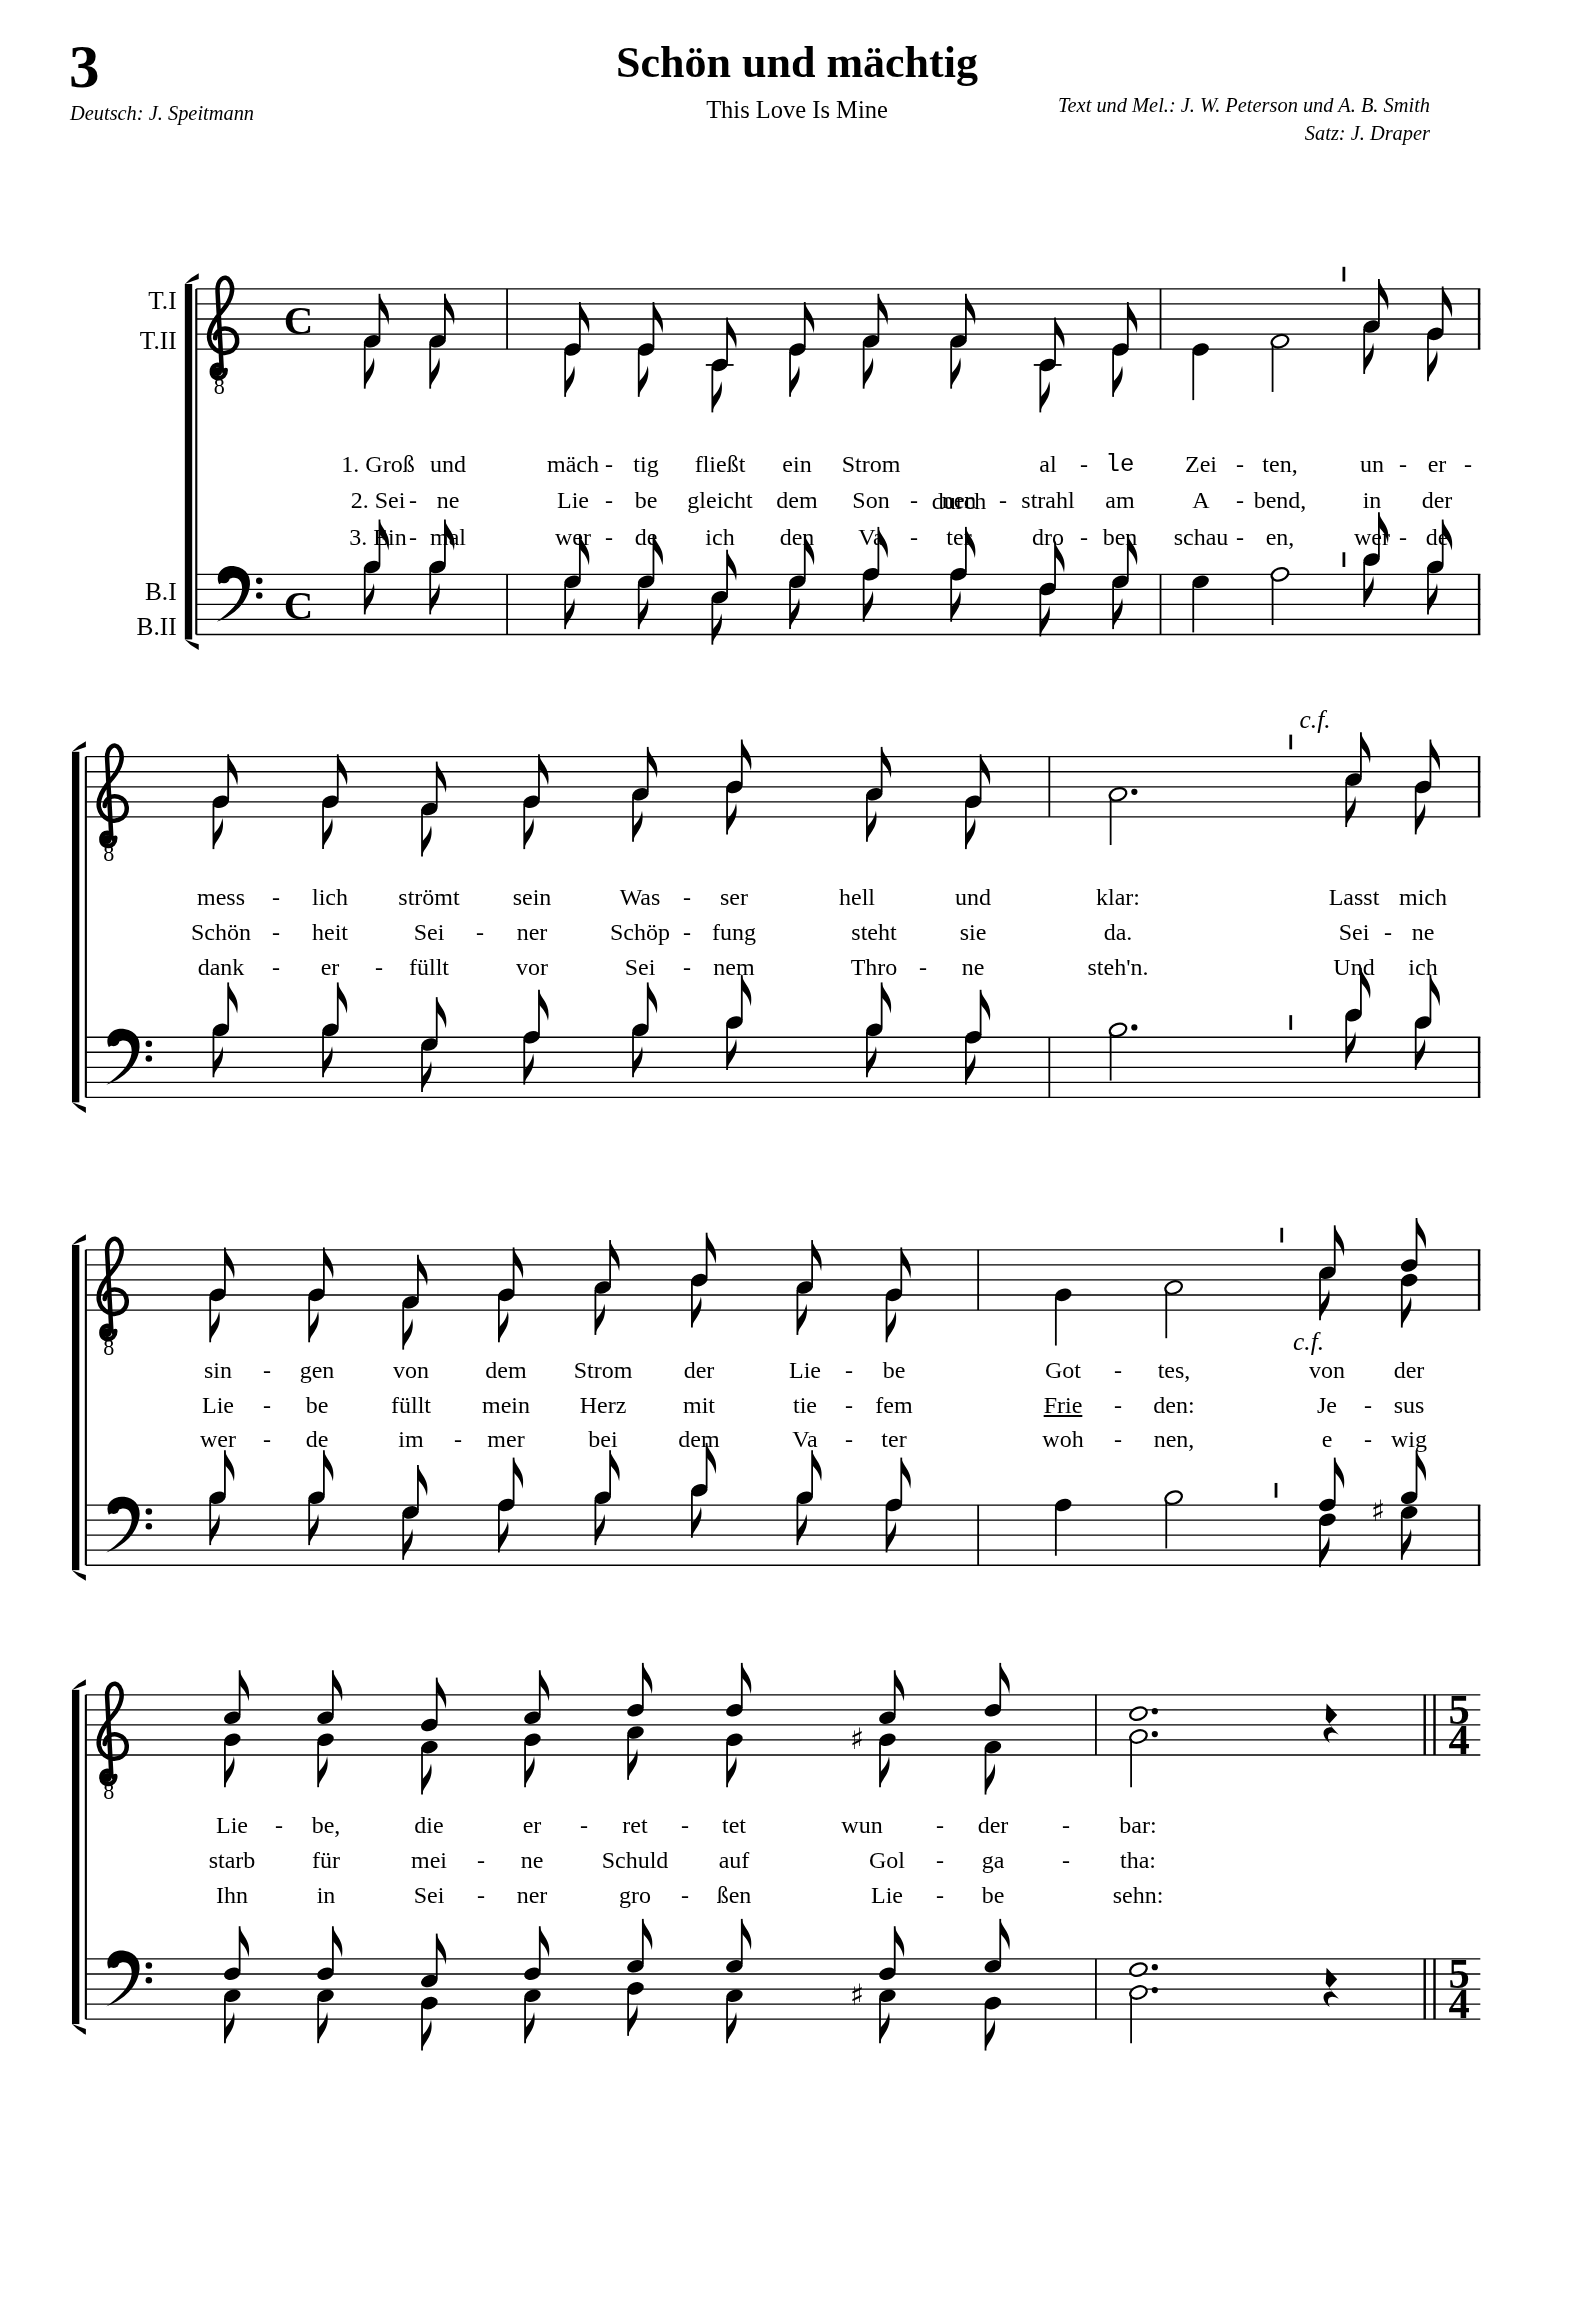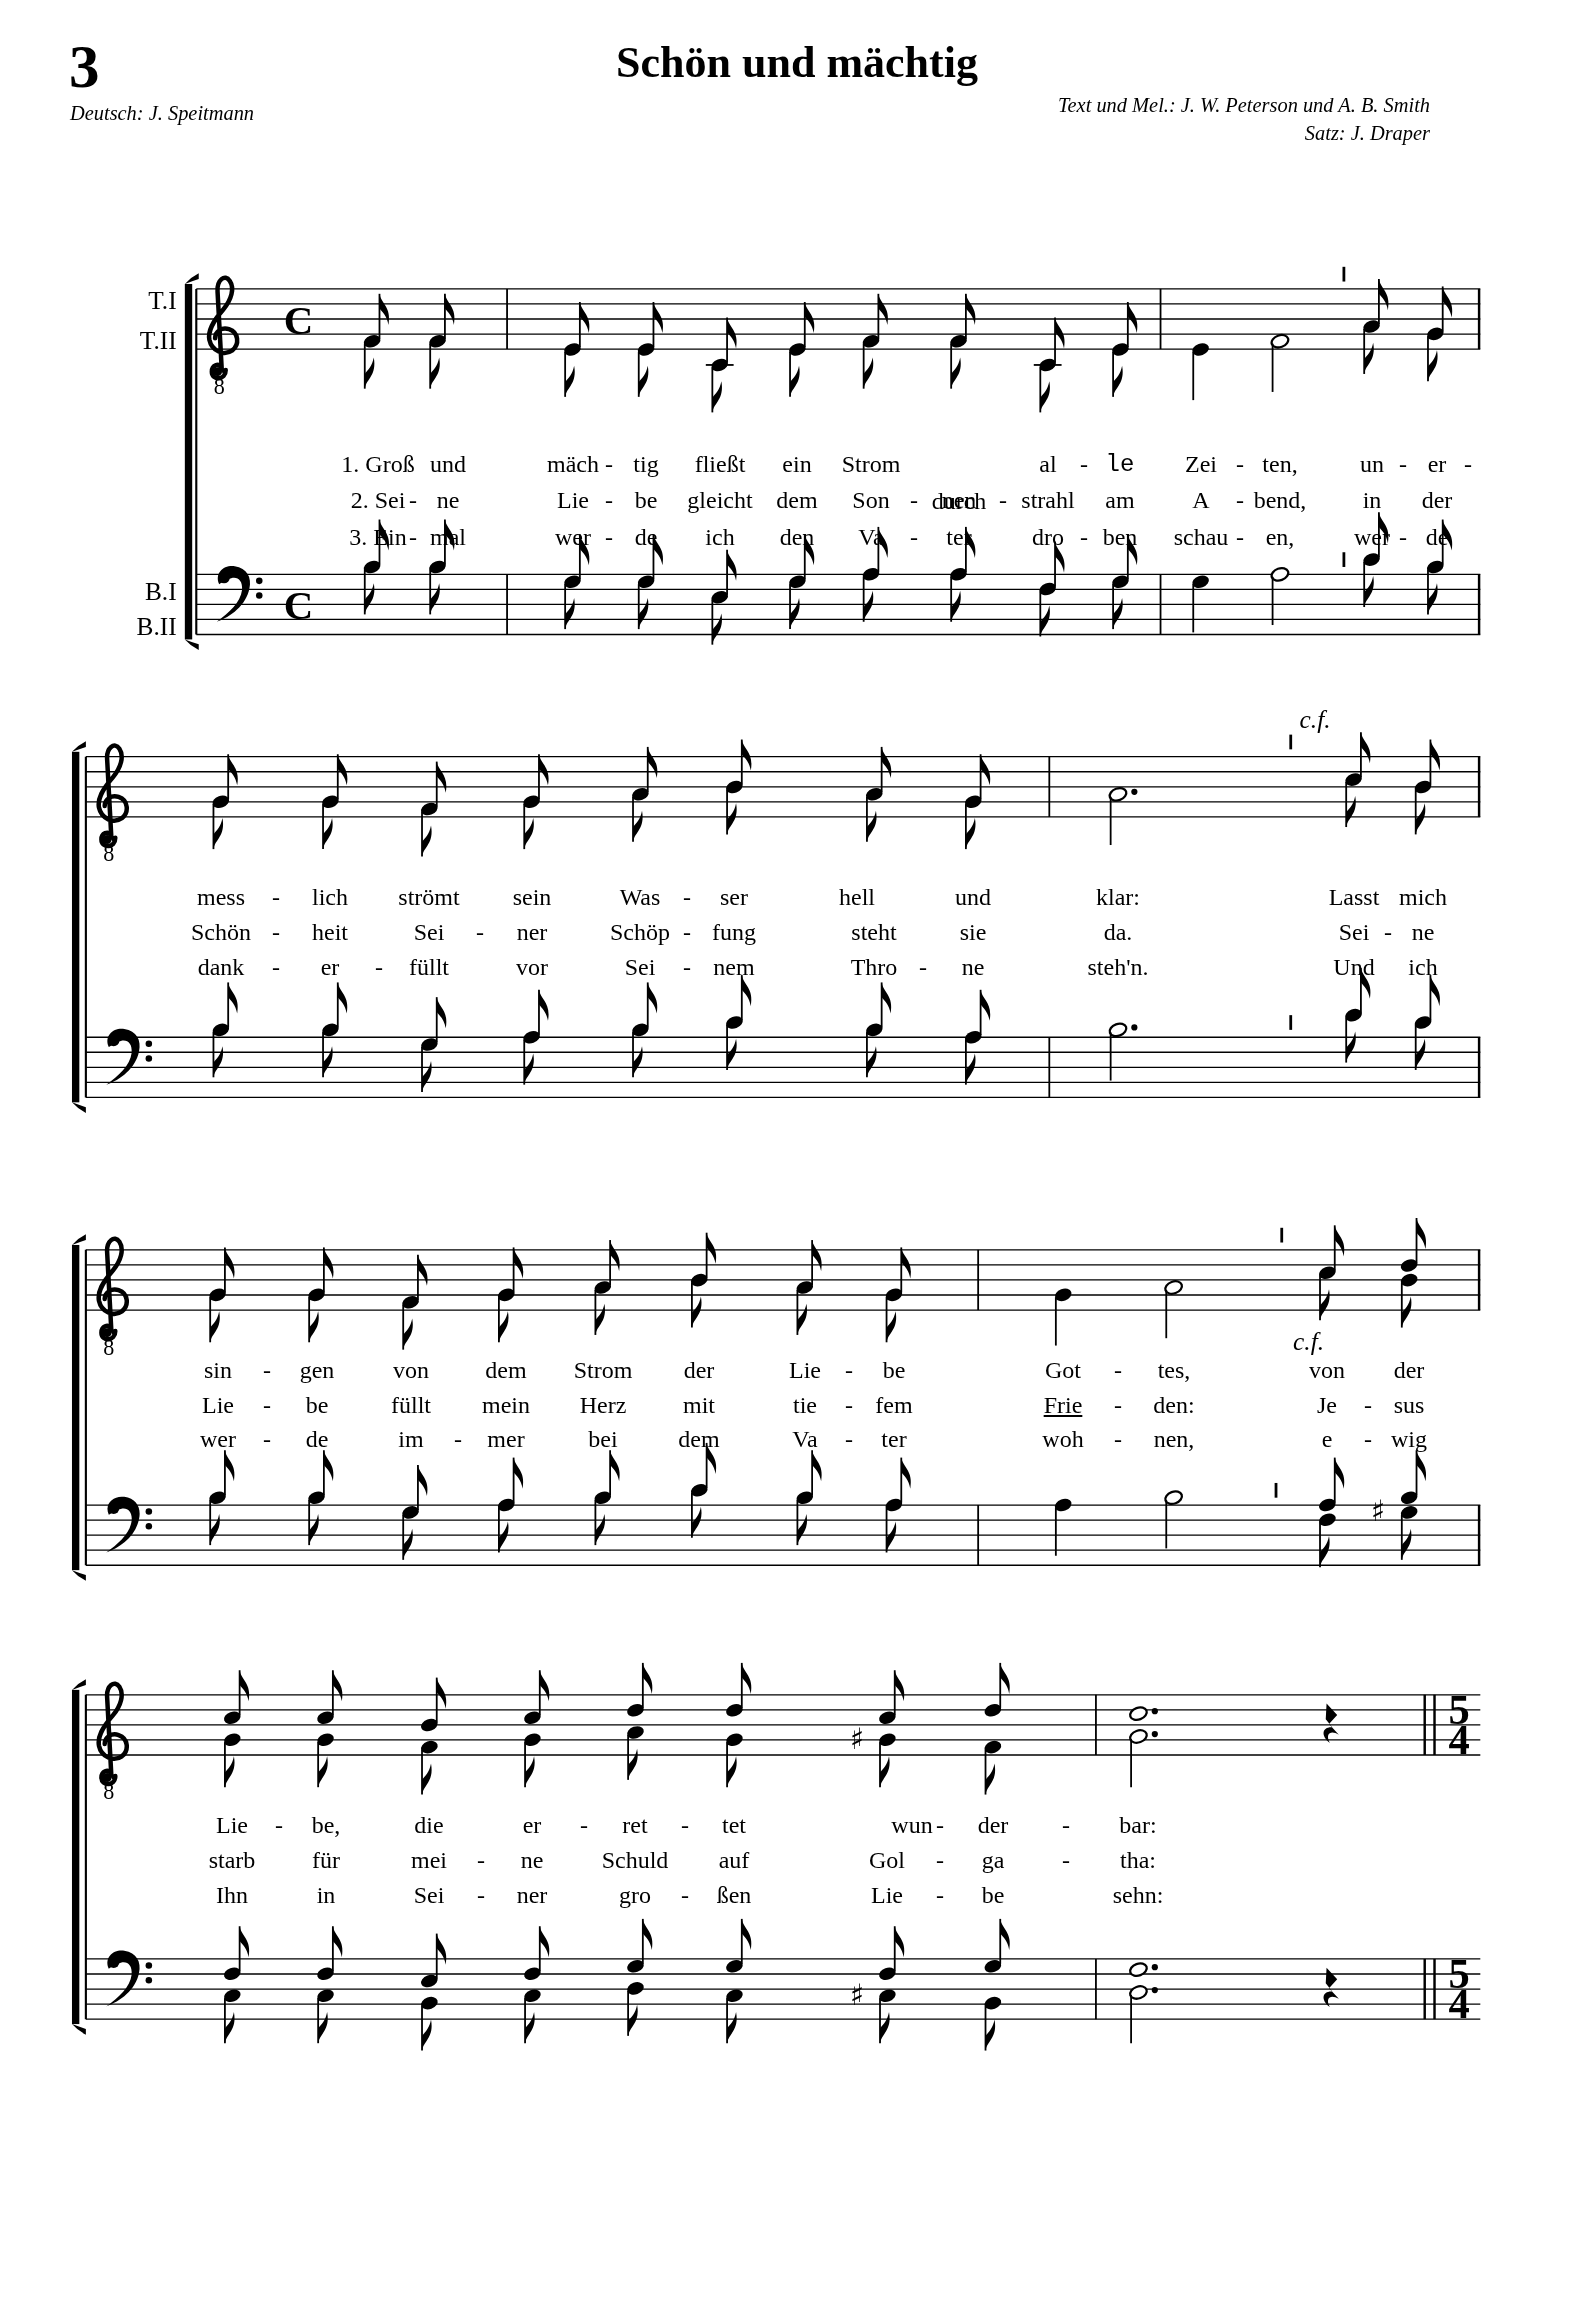--- a/index.html
+++ b/index.html
@@ -14,20 +14,21 @@
   #score{position:absolute;left:0;top:0;}
   #lyrics-layer{position:absolute;left:0;top:0;width:100%;height:100%;}
   .syl{position:absolute;transform:translateX(-50%);font-size:24px;white-space:nowrap;line-height:1.15;}
 </style>
 </head>
 <body>
 
 <div class="page">
   <div class="pgnum">3</div>
   <div class="title">Schön und mächtig</div>
+  <div class="subtitle">This Love Is Mine</div>
   <div class="credit-left">Deutsch: J. Speitmann</div>
   <div class="credit-r1">Text und Mel.: J. W. Peterson und A. B. Smith</div>
   <div class="credit-r2">Satz: J. Draper</div>
   <svg id="score" width="1594" height="2319" viewBox="0 0 1949 2835" xmlns="http://www.w3.org/2000/svg">
       <line x1="240" y1="353" x2="1810" y2="353" stroke="#000000" stroke-width="1.6"></line>
       <line x1="240" y1="371.4" x2="1810" y2="371.4" stroke="#000000" stroke-width="1.6"></line>
       <line x1="240" y1="389.8" x2="1810" y2="389.8" stroke="#000000" stroke-width="1.6"></line>
       <line x1="240" y1="408.2" x2="1810" y2="408.2" stroke="#000000" stroke-width="1.6"></line>
       <line x1="240" y1="426.6" x2="1810" y2="426.6" stroke="#000000" stroke-width="1.6"></line>
       <line x1="240" y1="702" x2="1810" y2="702" stroke="#000000" stroke-width="1.6"></line>
@@ -758,21 +759,21 @@
       <span class="syl" style="left: 1409px; top: 1426px;">wig</span>
       <span class="syl" style="left: 232px; top: 1812px;">Lie</span>
       <span class="syl" style="left: 279px; top: 1812px;">-</span>
       <span class="syl" style="left: 326px; top: 1812px;">be,</span>
       <span class="syl" style="left: 429px; top: 1812px;">die</span>
       <span class="syl" style="left: 532px; top: 1812px;">er</span>
       <span class="syl" style="left: 584px; top: 1812px;">-</span>
       <span class="syl" style="left: 635px; top: 1812px;">ret</span>
       <span class="syl" style="left: 685px; top: 1812px;">-</span>
       <span class="syl" style="left: 734px; top: 1812px;">tet</span>
-      <span class="syl" style="left: 912px; top: 1812px;">wun</span>
+      <span class="syl" style="left: 862px; top: 1812px;">wun</span>
       <span class="syl" style="left: 940px; top: 1812px;">-</span>
       <span class="syl" style="left: 993px; top: 1812px;">der</span>
       <span class="syl" style="left: 1066px; top: 1812px;">-</span>
       <span class="syl" style="left: 1138px; top: 1812px;">bar:</span>
       <span class="syl" style="left: 232px; top: 1847px;">starb</span>
       <span class="syl" style="left: 326px; top: 1847px;">für</span>
       <span class="syl" style="left: 429px; top: 1847px;">mei</span>
       <span class="syl" style="left: 481px; top: 1847px;">-</span>
       <span class="syl" style="left: 532px; top: 1847px;">ne</span>
       <span class="syl" style="left: 635px; top: 1847px;">Schuld</span>

